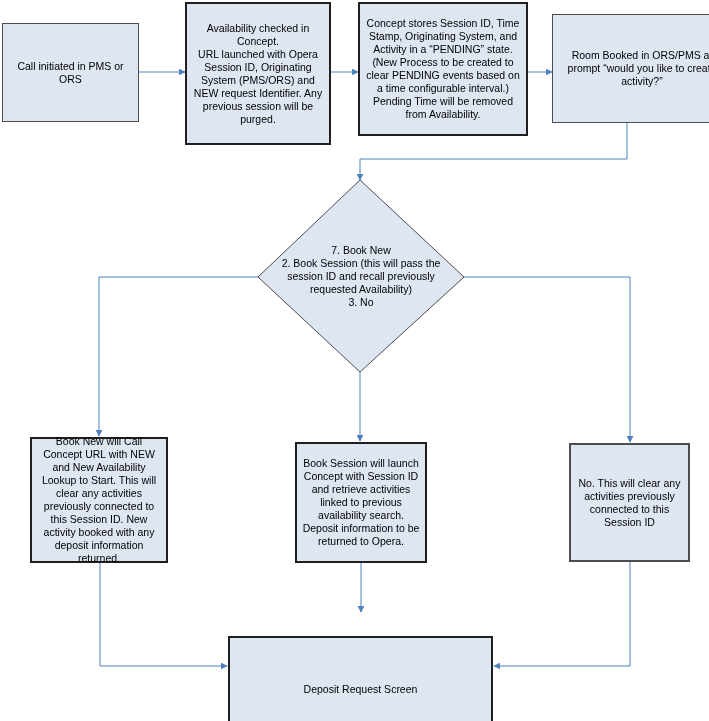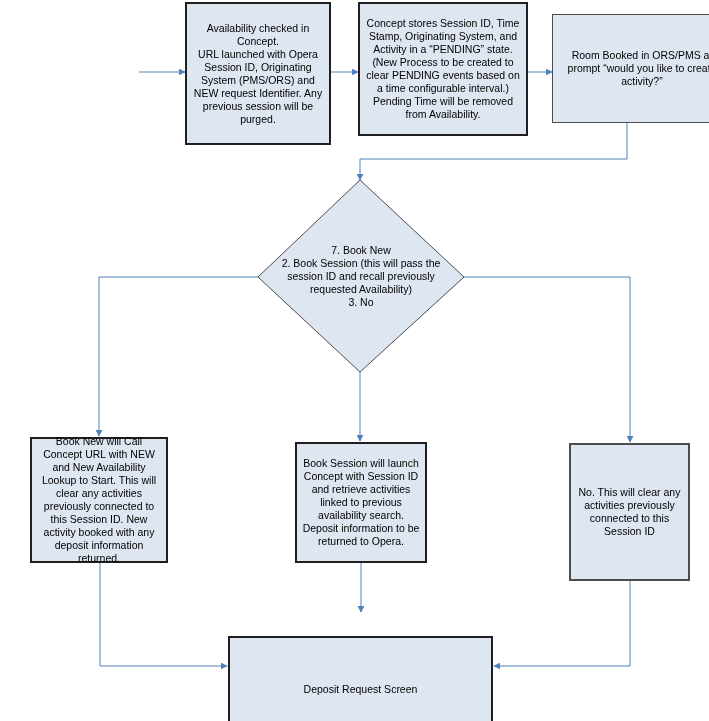--- a/index.html
+++ b/index.html
@@ -25,21 +25,21 @@
   .thin  { border:1px solid #4d4d4d; }
   .thick { border:2px solid #1f1f1f; }
   .thickgray { border:2px solid #4d4d4d; }
 
   #n-call        { left:2px;   top:23px;  width:137px; height:99px;  }
   #n-avail       { left:185px; top:2px;   width:146px; height:143px; }
   #n-concept     { left:358px; top:2px;   width:170px; height:134px; }
   #n-room        { left:552px; top:14px;  width:180px; height:109px; }
   #n-booknew     { left:30px;  top:437px; width:138px; height:126px; }
   #n-booksession { left:295px; top:442px; width:132px; height:121px; }
-  #n-no          { left:569px; top:443px; width:121px; height:138px; }
+  #n-no          { left:569px; top:443px; width:121px; height:119px; }
   #n-deposit     { left:228px; top:613px; width:265px; height:107px;margin-top:23px; }
 
   #n-decision {
     position:absolute; left:276px; top:240px; width:170px; height:72px;
     display:flex; align-items:center; justify-content:center;
     text-align:center; font-size:10.5px; line-height:13px; color:#000000;
     background:transparent;
   }
   #n-decision span { white-space:pre-line; display:block; width:100%; }
 </style>
@@ -65,20 +65,23 @@
 
     <path d="M258,277 L99,277 L99,436" fill="none" stroke="#4f81bd" stroke-width="1" marker-end="url(#arrowhead)"></path>
     <path d="M360,372 L360,441" fill="none" stroke="#4f81bd" stroke-width="1" marker-end="url(#arrowhead)"></path>
     <path d="M464,277 L630,277 L630,442" fill="none" stroke="#4f81bd" stroke-width="1" marker-end="url(#arrowhead)"></path>
 
     <path d="M100,563 L100,666 L227,666" fill="none" stroke="#4f81bd" stroke-width="1" marker-end="url(#arrowhead)"></path>
     <path d="M361,563 L361,612" fill="none" stroke="#4f81bd" stroke-width="1" marker-end="url(#arrowhead)"></path>
     <path d="M630,562 L630,666 L494,666" fill="none" stroke="#4f81bd" stroke-width="1" marker-end="url(#arrowhead)"></path>
   </svg>
 
+  <div class="node thin" id="n-call">
+    <span>Call initiated in PMS or ORS</span>
+  </div>
 
   <div class="node thick" id="n-concept">
     <span>Concept stores Session ID, Time Stamp, Originating System, and Activity in a “PENDING” state. (New Process to be created to clear PENDING events based on a time configurable interval.) Pending Time will be removed from Availability.</span>
   </div>
 
   <div class="node thick" id="n-avail">
     <span>Availability checked in Concept.
 URL launched with Opera Session ID, Originating System (PMS/ORS) and NEW request Identifier. Any previous session will be purged.</span>
   </div>
 

